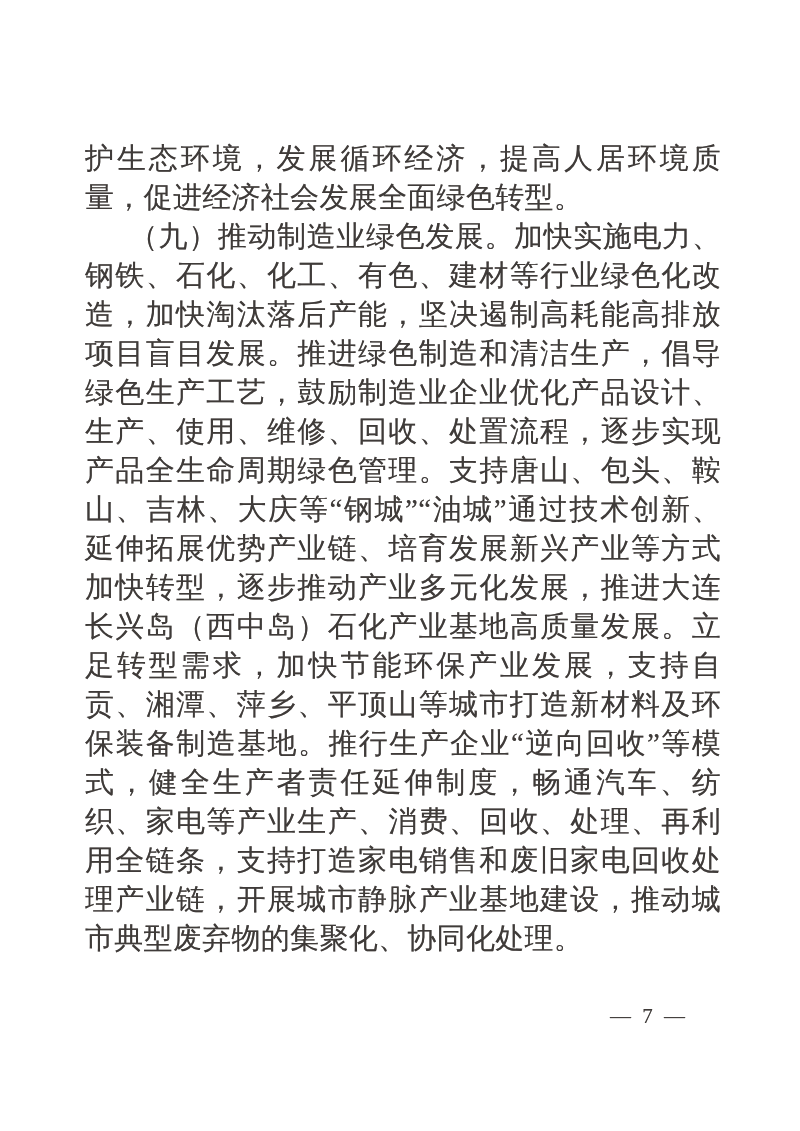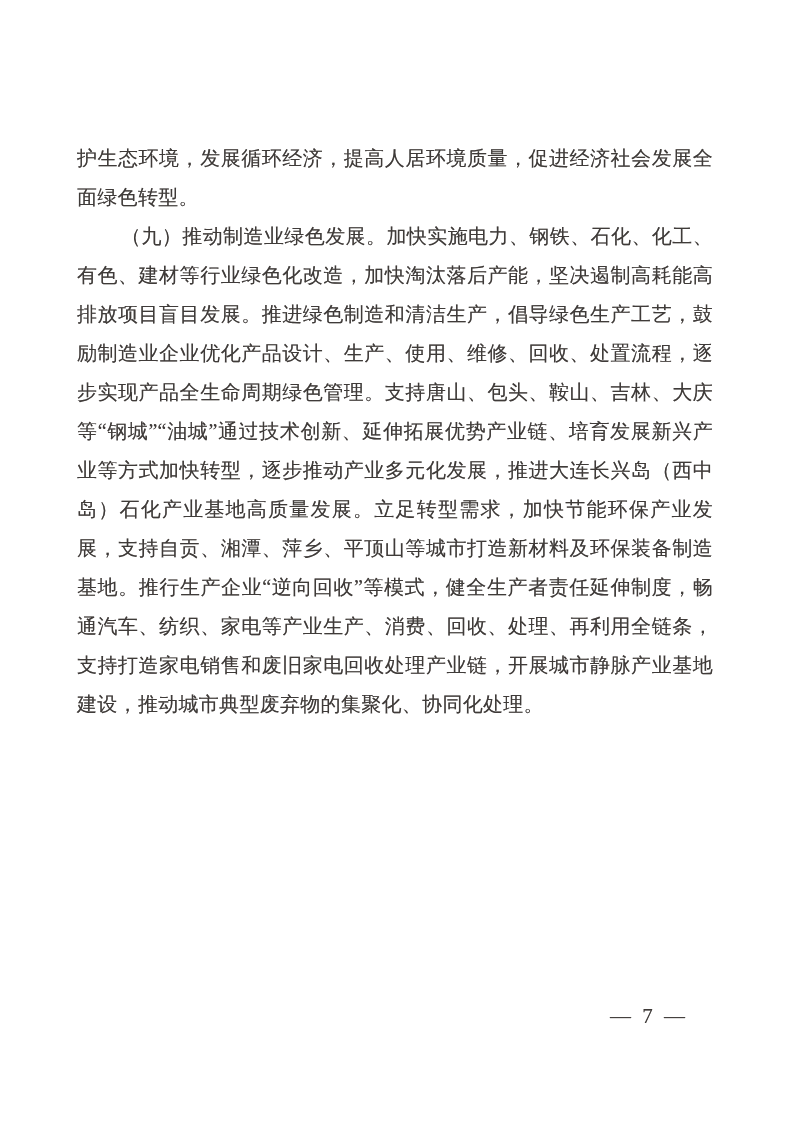--- a/index.html
+++ b/index.html
@@ -12,24 +12,24 @@
     width: 800px;
     height: 1131px;
     margin: 0 auto;
     background: #ffffff;
     overflow: hidden;
     font-family: "Liberation Serif", "DejaVu Serif", serif;
     color: #3f3b39;
   }
   .content {
     position: absolute;
-    left: 77px;
+    left: 85px;
     top: 139px;
     width: 636px;
-    font-size: 20px;
+    font-size: 29px;
     line-height: 39px;
     text-align: justify;
     text-justify: inter-ideograph;
     letter-spacing: 0.3px;
     text-shadow: 0 0 0.6px rgba(63, 59, 57, 0.55);
   }
   .para {
     margin: 0;
     padding: 0;
   }

